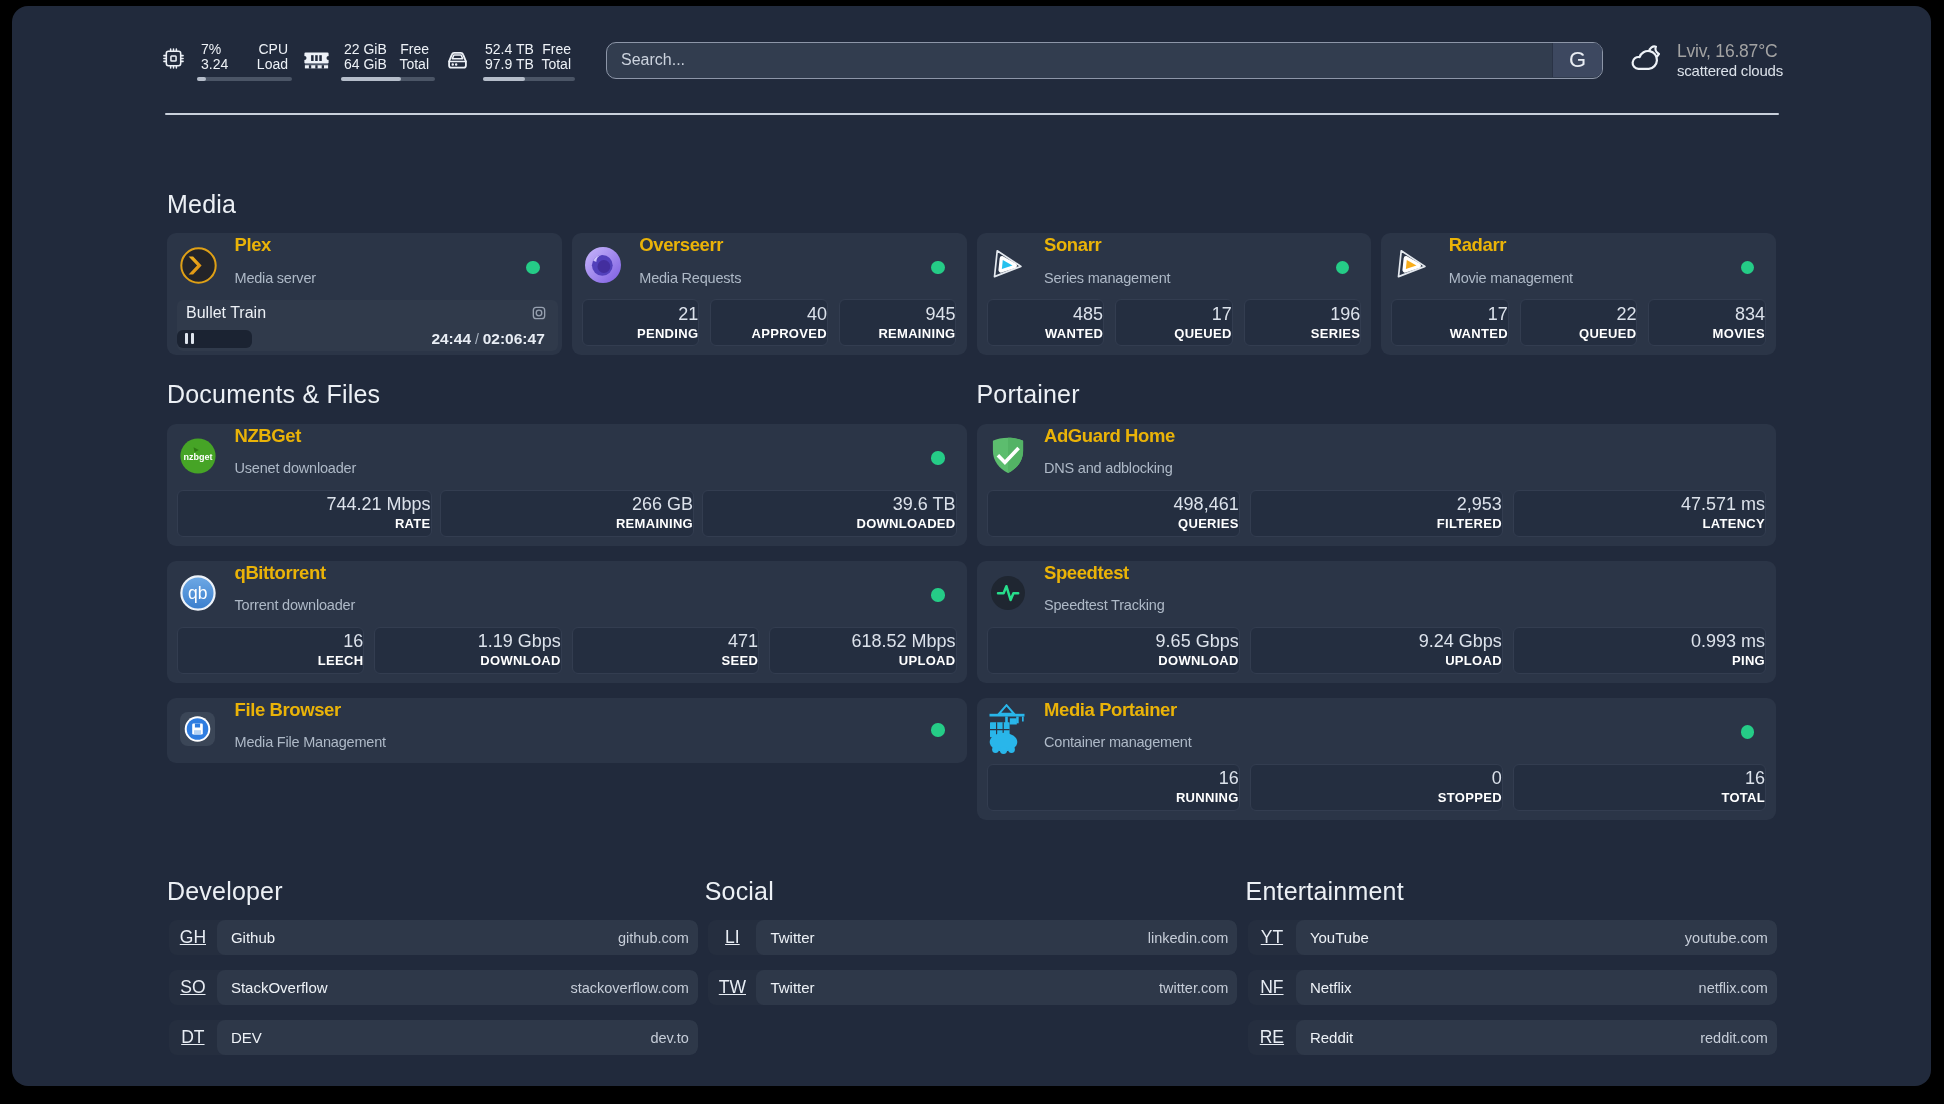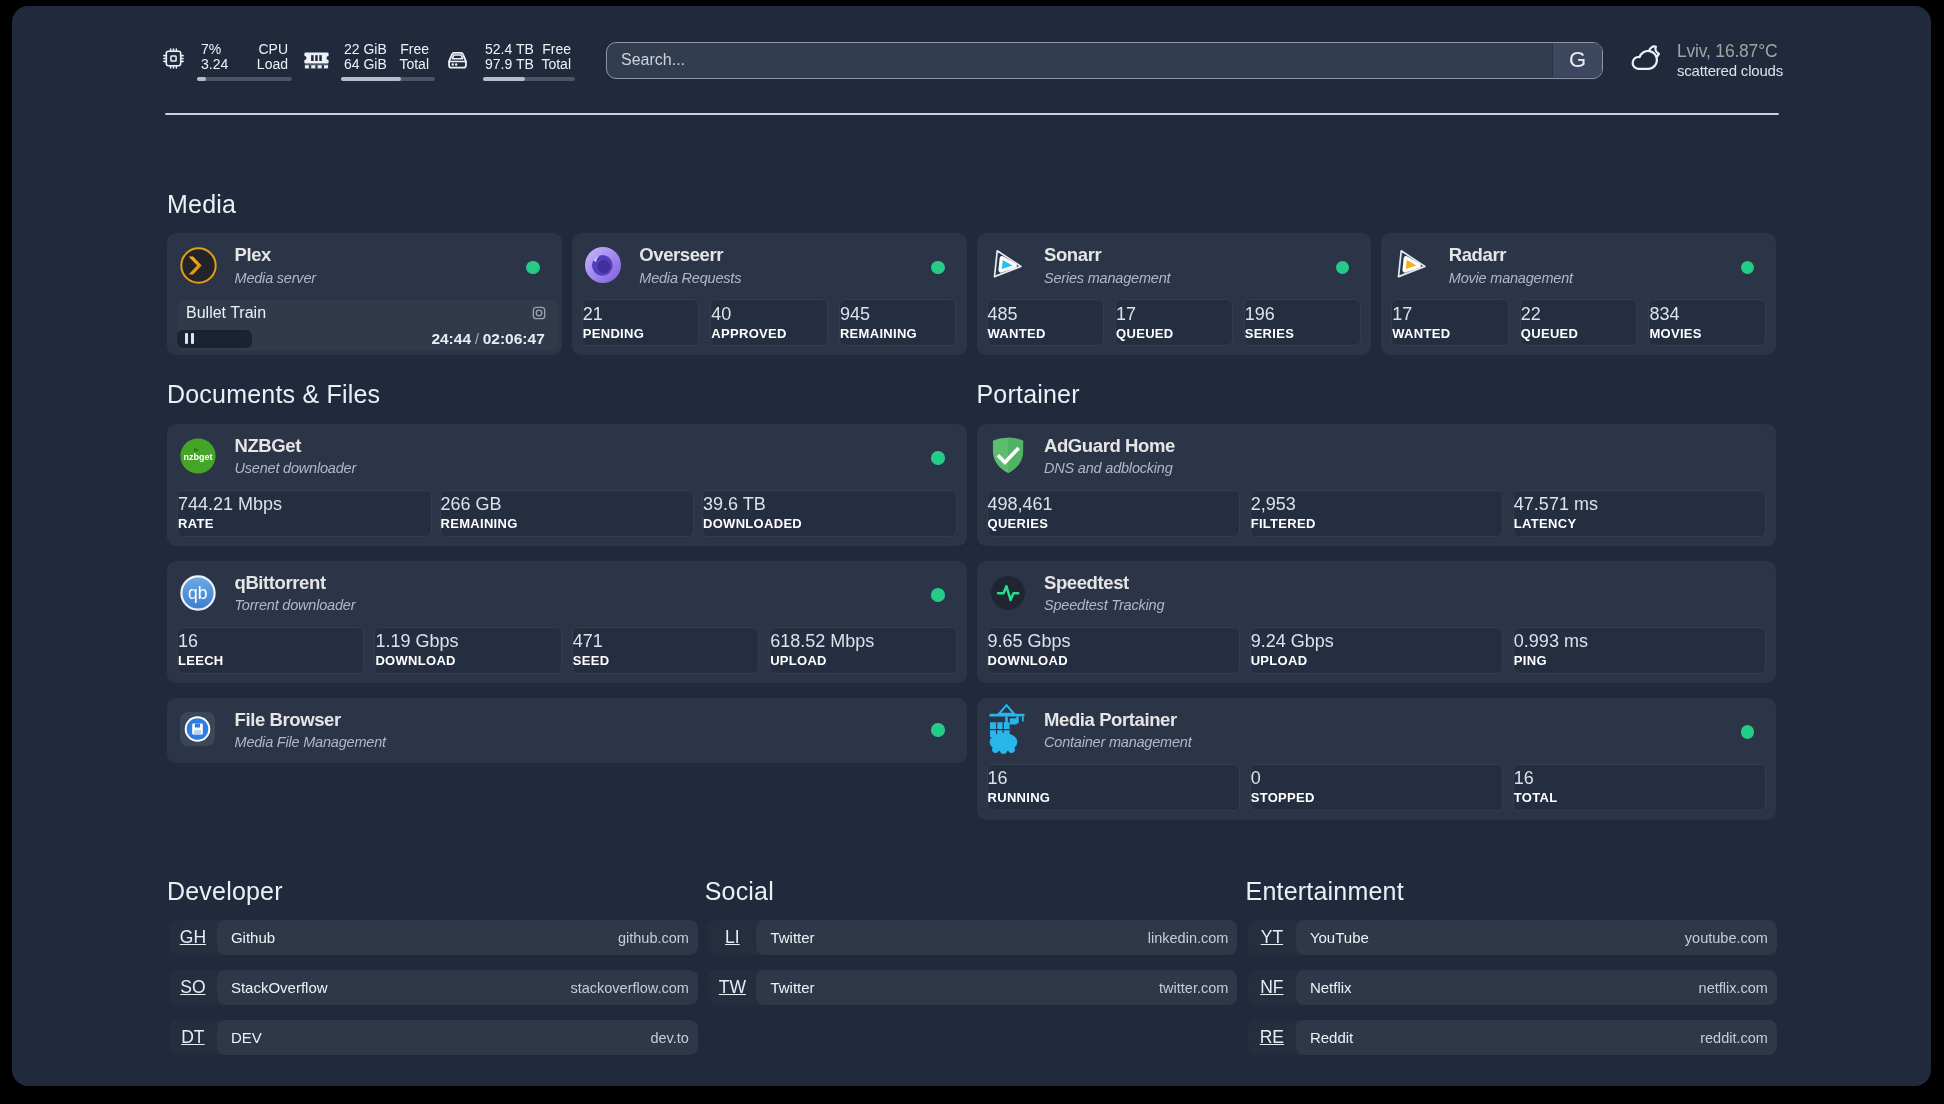--- a/index.html
+++ b/index.html
@@ -2,25 +2,25 @@
 <html><head>
 <meta charset="utf-8">
 <style>
   html,body{margin:0;padding:0;background:#000;width:1944px;height:1104px;overflow:hidden;
     font-family:"Liberation Sans",sans-serif;-webkit-font-smoothing:antialiased;}
   .page{position:absolute;left:12px;top:6px;width:1919px;height:1080px;background:#212a3c;border-radius:16px;}
   .abs{position:absolute;}
   .sec{position:absolute;font-size:25px;line-height:30px;font-weight:500;color:#ecf0f5;letter-spacing:.2px;}
   .card{position:absolute;background:#2b3547;border-radius:9px;}
   .logo{position:absolute;left:13px;top:14px;width:36px;height:36px;}
-  .t1{position:absolute;left:67.5px;top:12px;font-size:18.5px;line-height:20px;font-weight:600;color:#e5e5e5;letter-spacing:-0.4px;text-align:center;}
-  .t2{position:absolute;left:67.5px;top:35.5px;font-size:14.5px;line-height:19px;font-weight:400;color:#aeb9c7;letter-spacing:-0.2px;font-style:italic;}
+  .t1{position:absolute;left:67.5px;top:2px;font-size:18.5px;line-height:20px;font-weight:600;color:#eab308;letter-spacing:-0.4px;text-align:center;}
+  .t2{position:absolute;left:67.5px;top:35.5px;font-size:14.5px;line-height:19px;font-weight:400;color:#aeb9c7;letter-spacing:-0.2px;}
   .dot{position:absolute;width:13.5px;height:13.5px;border-radius:50%;background:#25cc87;right:22px;top:27.5px;}
   .stats{position:absolute;left:10px;right:10px;top:66px;height:47px;display:flex;gap:10px;}
-  .box{flex:1;background:#242e40;border:1px solid #333d50;border-radius:6px;display:flex;flex-direction:column;align-items:flex-start;justify-content:center;}
+  .box{flex:1;background:#242e40;border:1px solid #333d50;border-radius:6px;display:flex;flex-direction:column;align-items:flex-end;justify-content:center;}
   .num{font-size:18px;line-height:19px;color:#dce2eb;}
   .lbl{font-size:13px;line-height:15px;color:#fff;font-weight:700;letter-spacing:.3px;margin-top:2px;}
   .mv{position:absolute;top:41.6px;font-size:14px;line-height:15px;color:#eef2f7;}
   .ml{position:absolute;top:41.6px;font-size:14px;line-height:15px;color:#eef2f7;text-align:right;}
   .pbar{position:absolute;top:76.5px;height:4.5px;border-radius:2.5px;background:#4b5566;}
   .pfill{height:100%;background:#b5bdca;border-radius:2.5px;}
   .lrow{position:absolute;height:35px;border-radius:8px;overflow:hidden;background:#252e3f;}
   .labb{position:absolute;left:0;top:0;bottom:0;width:48px;display:flex;align-items:center;justify-content:center;font-size:17.5px;font-weight:500;color:#e8edf4;text-decoration:underline;}
   .lbar{position:absolute;left:48px;top:0;bottom:0;right:0;background:#2e3849;border-radius:8px;display:flex;align-items:center;justify-content:space-between;padding:0 9px 0 14px;font-size:15px;}
   .lname{color:#eef2f7;}

